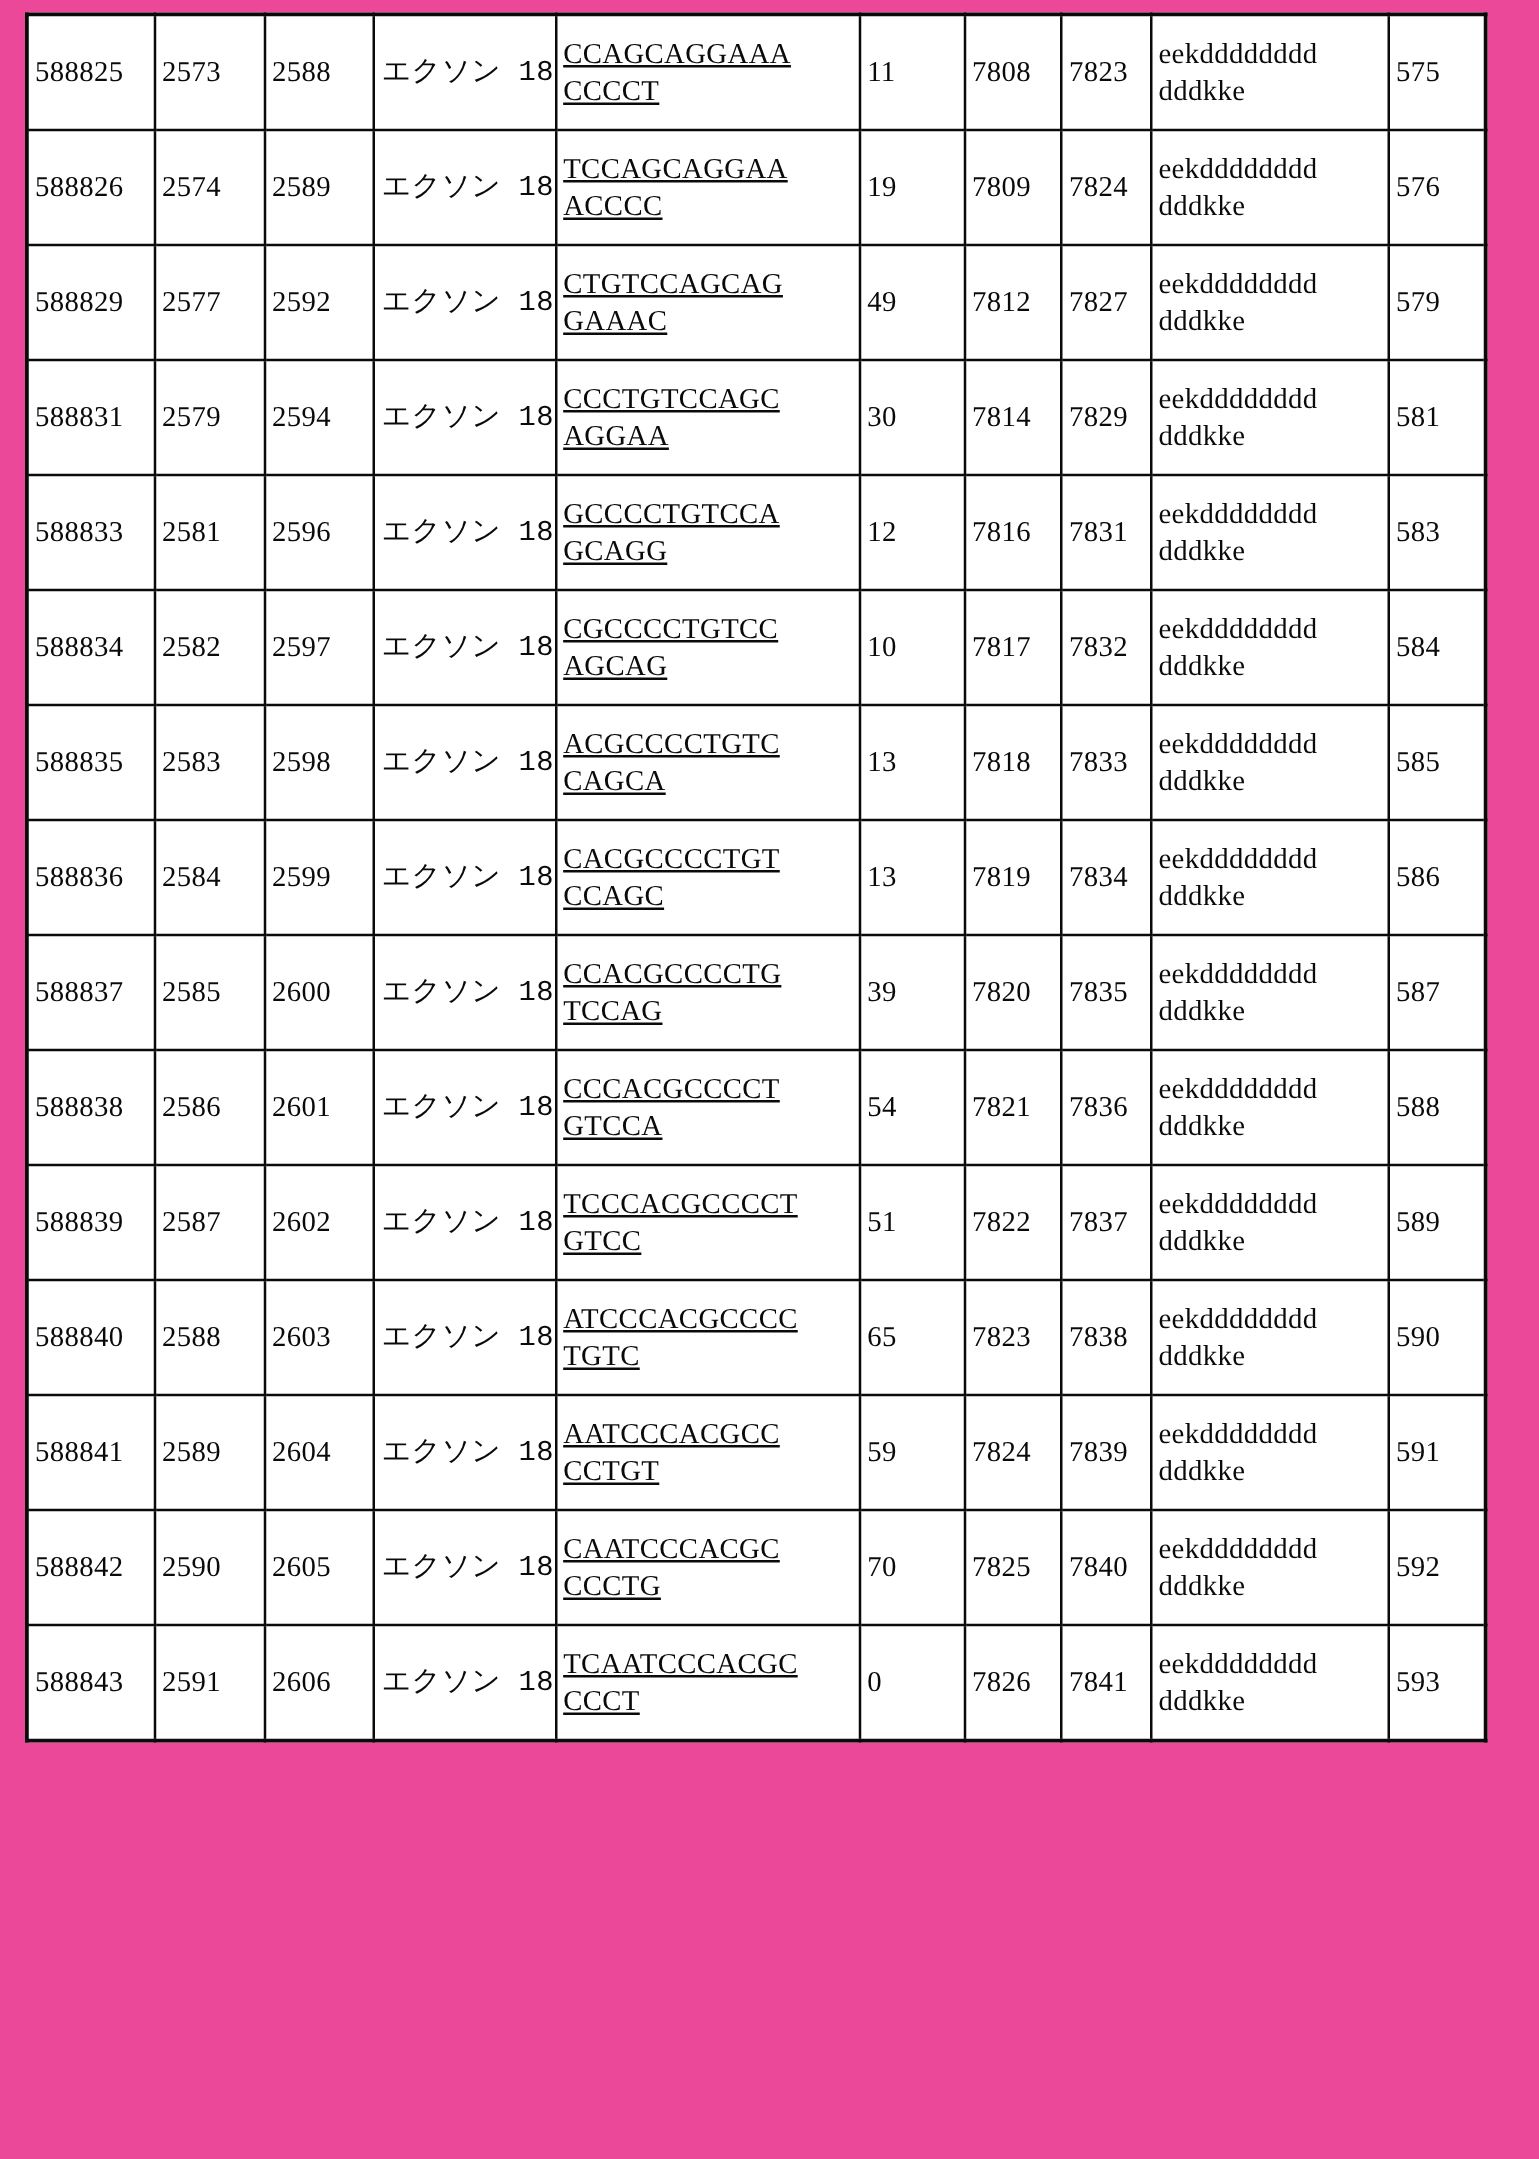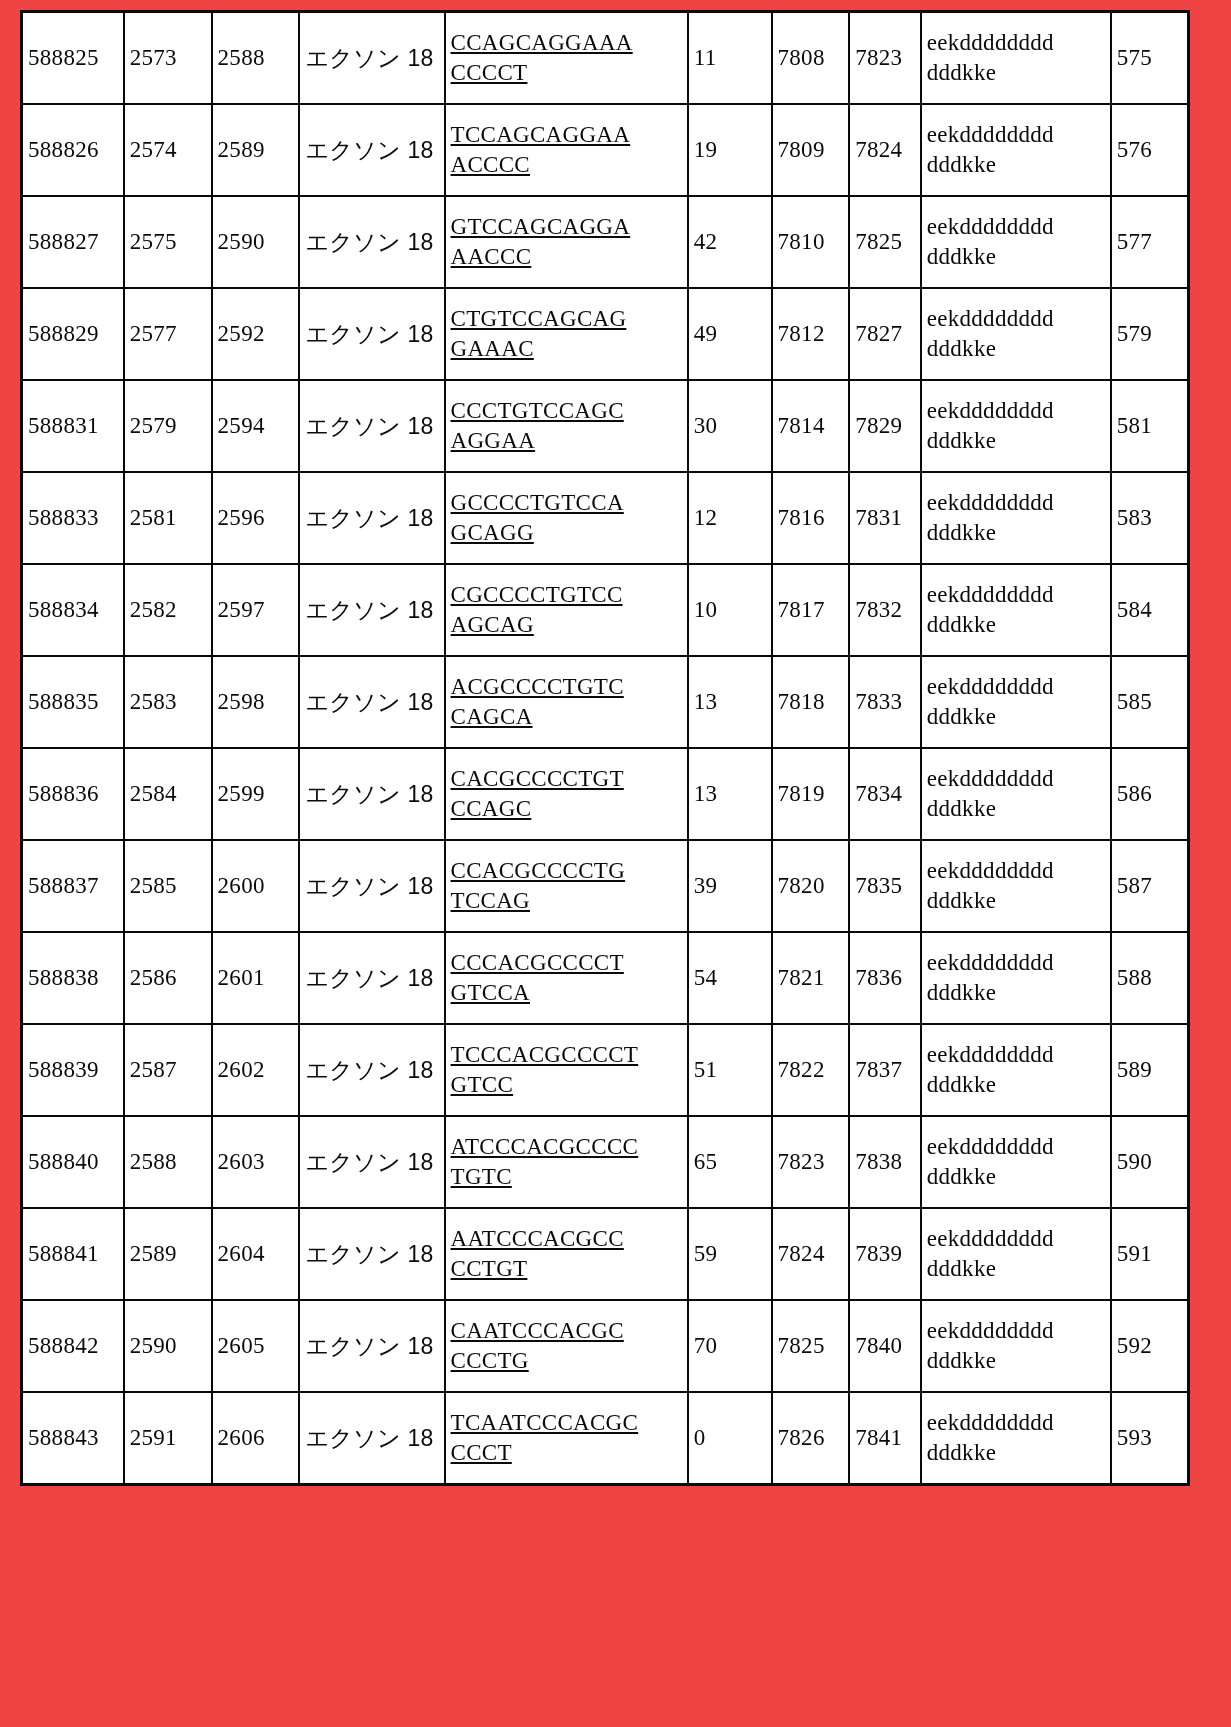--- a/index.html
+++ b/index.html
@@ -4,21 +4,21 @@
 <style>
   html, body {
     margin: 0;
     padding: 0;
     background: #ffffff;
   }
   .page {
     position: relative;
     width: 1231px;
     height: 1727px;
-    background: #ef4444;
+    background: #ec4899;
     overflow: hidden;
   }
   table.seq-table {
     position: absolute;
     left: 20px;
     top: 10px;
     width: 1170px;
     border-collapse: collapse;
     table-layout: fixed;
     border: 3px solid #0a0a0a;
@@ -45,21 +45,21 @@
     text-decoration: underline;
   }
   td.c-quality {
     white-space: pre-line;
     font-size: 24px;
     line-height: 40px;
   }
   td.c-region {
     font-size: 24px;
     white-space: nowrap;
-    font-family: Liberation Sans, sans-serif;
+    font-family: Liberation Mono, monospace;
     margin-left: 26px;
   }
 </style>
 </head>
 <body>
 
 <div class="page">
   <table class="seq-table">
     <colgroup>
       <col style="width:100px">
@@ -96,34 +96,20 @@
           <td class="c-sequence">TCCAGCAGGAA
 ACCCC</td>
           <td class="c-count">19</td>
           <td class="c-pos_start">7809</td>
           <td class="c-pos_end">7824</td>
           <td class="c-quality">eekdddddddd
 dddkke</td>
           <td class="c-seq_no">576</td>
         </tr>
         <tr>
-          <td class="c-id">588827</td>
-          <td class="c-start">2575</td>
-          <td class="c-end">2590</td>
-          <td class="c-region">エクソン 18</td>
-          <td class="c-sequence">GTCCAGCAGGA
-AACCC</td>
-          <td class="c-count">42</td>
-          <td class="c-pos_start">7810</td>
-          <td class="c-pos_end">7825</td>
-          <td class="c-quality">eekdddddddd
-dddkke</td>
-          <td class="c-seq_no">577</td>
-        </tr>
-        <tr>
           <td class="c-id">588829</td>
           <td class="c-start">2577</td>
           <td class="c-end">2592</td>
           <td class="c-region">エクソン 18</td>
           <td class="c-sequence">CTGTCCAGCAG
 GAAAC</td>
           <td class="c-count">49</td>
           <td class="c-pos_start">7812</td>
           <td class="c-pos_end">7827</td>
           <td class="c-quality">eekdddddddd

